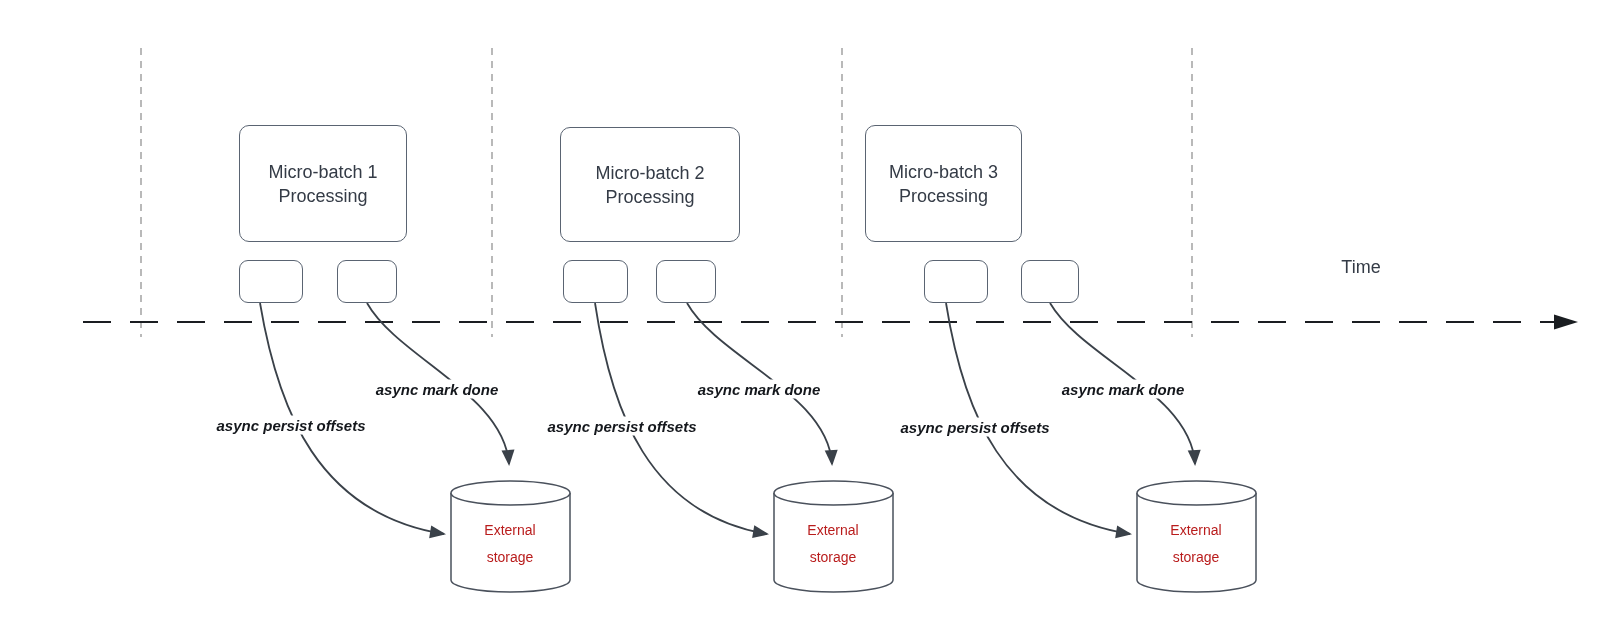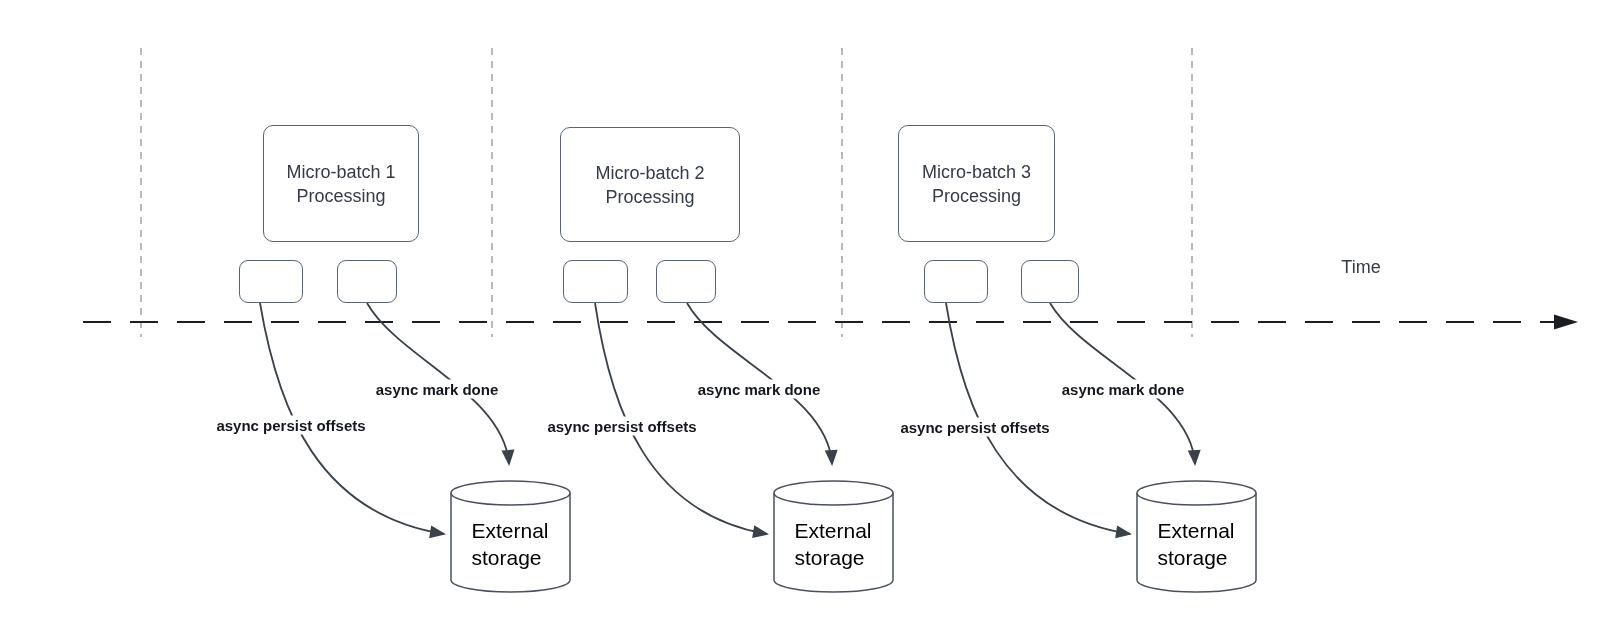--- a/index.html
+++ b/index.html
@@ -49,28 +49,29 @@
   .conn-label {
     position: absolute;
     transform: translate(-50%, -50%);
     font-size: 15px;
     font-weight: bold;
     color: #14171c;
     background: #ffffff;
     padding: 1px 3px;
     white-space: nowrap;
     z-index: 3;
+    font-style: italic;
   }
   .cyl-label {
     position: absolute;
     transform: translate(-50%, -50%);
-    text-align: left;
-    font-size: 21px;
+    text-align: center;
+    font-size: 14px;
     line-height: 27px;
-    color: #000000;
+    color: #b91c1c;
     z-index: 3;
     white-space: nowrap;
   }
   .axis-label {
     position: absolute;
     transform: translate(-50%, -50%);
     font-size: 18px;
     color: #343b46;
     z-index: 2;
     white-space: nowrap;
@@ -114,21 +115,21 @@
       <path d="M 774 493 L 774 580 A 59.5 12 0 0 0 893 580 L 893 493" fill="#ffffff" stroke="#4a515c" stroke-width="1.5"></path>
       <ellipse cx="833.5" cy="493" rx="59.5" ry="12" fill="#ffffff" stroke="#4a515c" stroke-width="1.5"></ellipse>
     </g>
 
     <g>
       <path d="M 1137 493 L 1137 580 A 59.5 12 0 0 0 1256 580 L 1256 493" fill="#ffffff" stroke="#4a515c" stroke-width="1.5"></path>
       <ellipse cx="1196.5" cy="493" rx="59.5" ry="12" fill="#ffffff" stroke="#4a515c" stroke-width="1.5"></ellipse>
     </g>
   </svg>
 
-  <div class="node-box" style="left:239px; top:125px; width:156px; height:117px;margin-left:24px;">
+  <div class="node-box" style="left:239px; top:125px; width:168px; height:117px;">
     <div class="title">
       <div>Micro-batch 1</div>
       <div>Processing</div>
     </div>
   </div>
   <div class="sub-box" style="left:239px; top:260px; width:64px; height:43px;"></div>
   <div class="sub-box" style="left:337px; top:260px; width:60px; height:43px;"></div>
   <div class="conn-label" style="left:291px; top:425px;">async persist offsets</div>
   <div class="conn-label" style="left:437px; top:389px;">async mark done</div>
   <div class="cyl-label" style="left:510px; top:544px;">
@@ -144,21 +145,21 @@
   </div>
   <div class="sub-box" style="left:563px; top:260px; width:65px; height:43px;"></div>
   <div class="sub-box" style="left:656px; top:260px; width:60px; height:43px;"></div>
   <div class="conn-label" style="left:622px; top:426px;">async persist offsets</div>
   <div class="conn-label" style="left:759px; top:389px;">async mark done</div>
   <div class="cyl-label" style="left:833px; top:544px;">
     <div>External</div>
     <div>storage</div>
   </div>
 
-  <div class="node-box" style="left:898px; top:125px; width:157px; height:117px;">
+  <div class="node-box" style="left:865px; top:125px; width:157px; height:117px;">
     <div class="title">
       <div>Micro-batch 3</div>
       <div>Processing</div>
     </div>
   </div>
   <div class="sub-box" style="left:924px; top:260px; width:64px; height:43px;"></div>
   <div class="sub-box" style="left:1021px; top:260px; width:58px; height:43px;"></div>
   <div class="conn-label" style="left:975px; top:427px;">async persist offsets</div>
   <div class="conn-label" style="left:1123px; top:389px;">async mark done</div>
   <div class="cyl-label" style="left:1196px; top:544px;">

